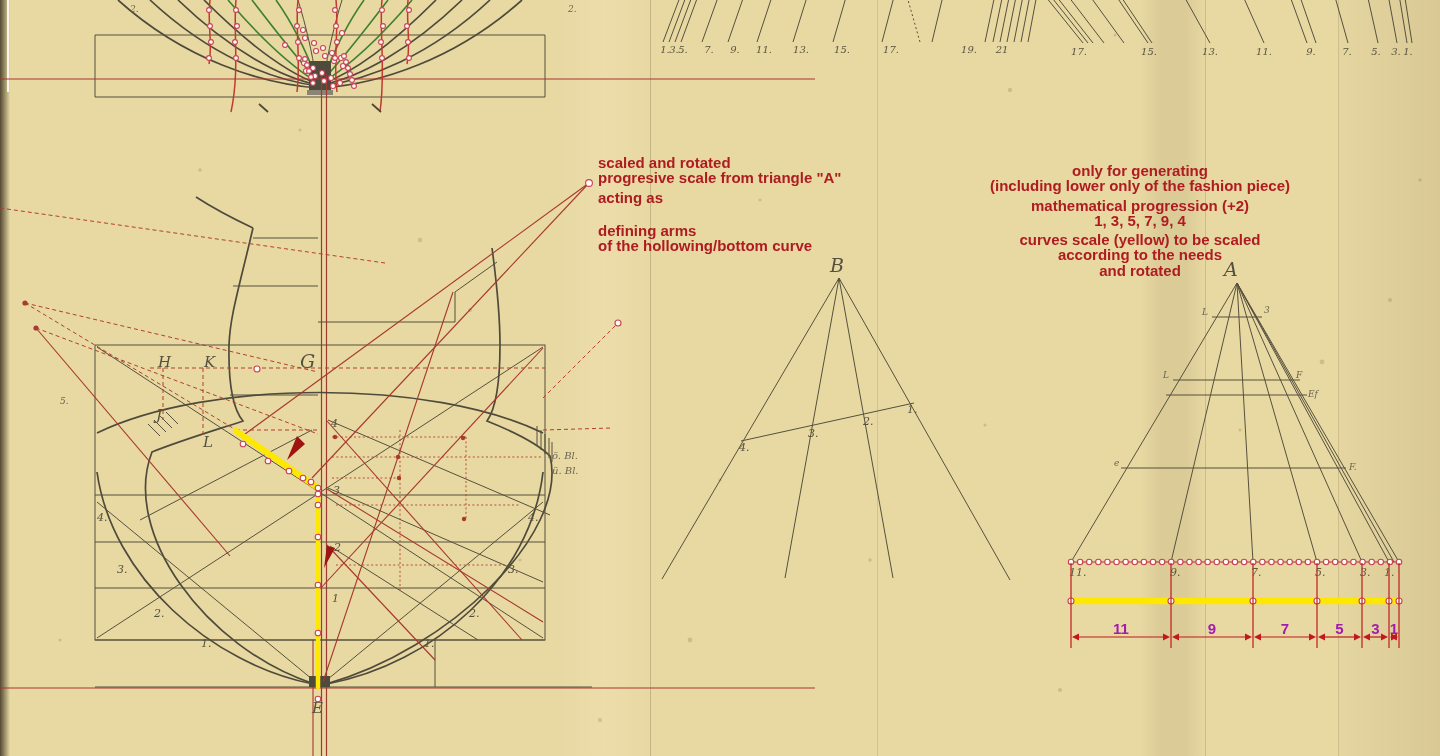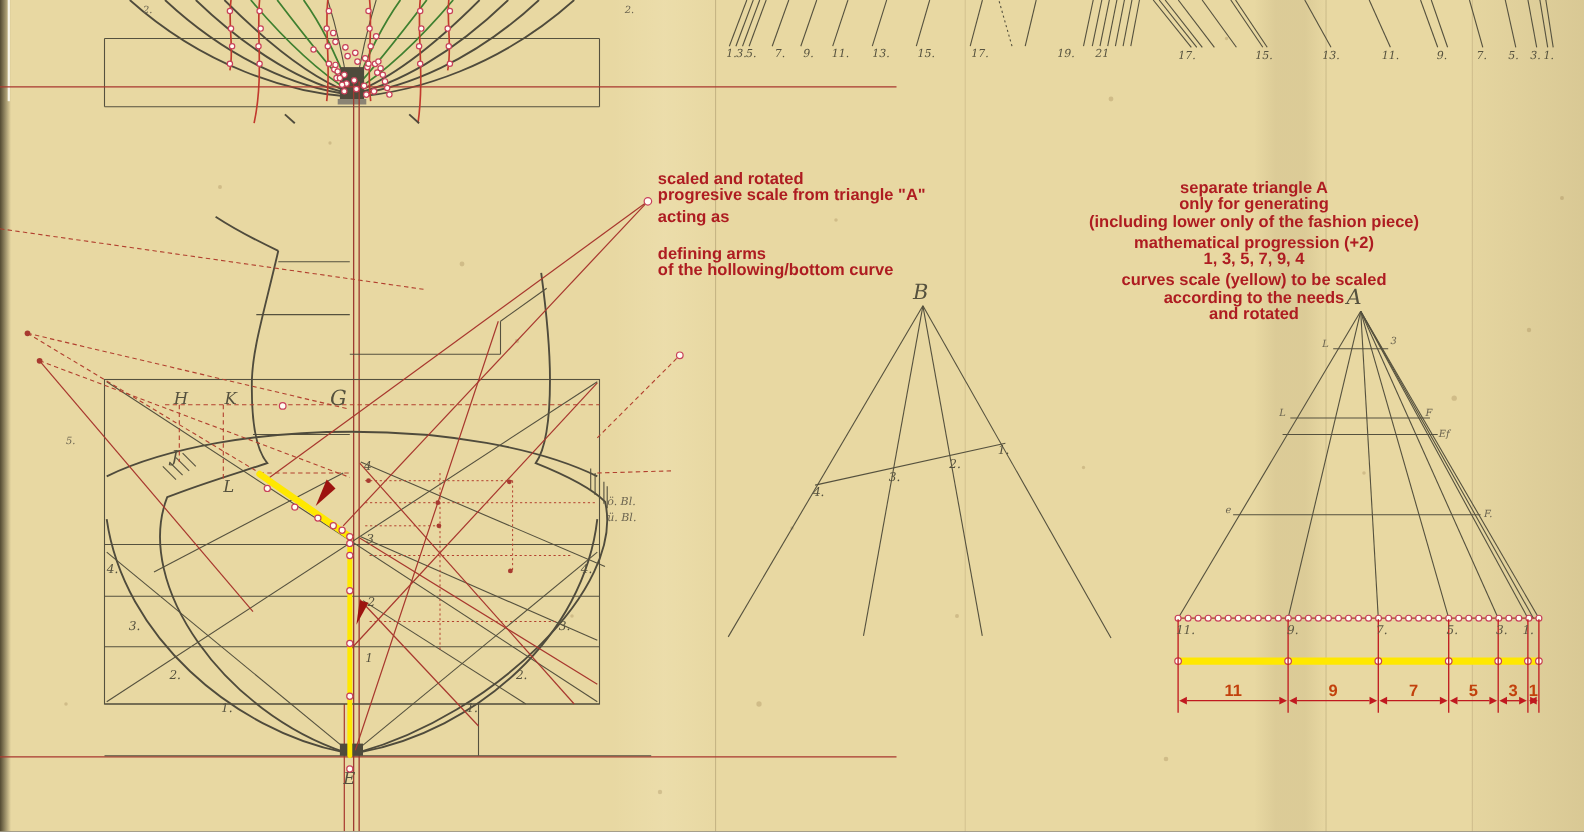--- a/index.html
+++ b/index.html
@@ -31,21 +31,21 @@
   
   .ann{position:absolute;color:#ae1c21;font-weight:bold;font-size:15px;line-height:15.3px;
        font-family:"Liberation Sans",sans-serif;white-space:nowrap;}
   .annC{text-align:center;}
   .gap16{margin-top:4px;}
   .gap18{margin-top:18px;}
   
   .fanlab{position:absolute;transform:translateX(-50%);
           font-family:"DejaVu Serif",serif;font-style:italic;font-size:10px;color:#57533f;white-space:nowrap;}
   .tick{position:absolute;font-family:"DejaVu Serif",serif;font-style:italic;font-size:11px;color:#5d5843;white-space:nowrap;}
-  .dimnum{position:absolute;transform:translateX(-50%);font-weight:bold;font-size:15px;color:#c2410c;
+  .dimnum{position:absolute;transform:translateX(-50%);font-weight:bold;font-size:15px;color:#a21caf;
           font-family:"Liberation Sans",sans-serif;white-space:nowrap;}
   .sliver{position:absolute;left:7px;top:0;width:2px;height:92px;background:rgba(255,255,248,.85);}
 </style>
 </head>
 <body>
 
 <div class="stage">
 
   <div class="band" style="left:0;width:10px;background:linear-gradient(90deg,rgba(45,38,22,.8),rgba(45,38,22,0));"></div>
   <div class="sliver"></div>
@@ -467,21 +467,20 @@
 
     <div class="ann" style="left:598px;top:155px;">
       <div>scaled and rotated</div>
       <div>progresive scale from triangle "A"</div>
       <div class="gap16">acting as</div>
       <div class="gap18">defining arms</div>
       <div>of the hollowing/bottom curve</div>
     </div>
 
     <div class="ann annC" style="left:950px;top:163px;width:380px;white-space:normal;">
-      <div>separate triangle A</div>
       <div>only for generating</div>
       <div>(including lower only of the fashion piece)</div>
       <div class="gap16">mathematical progression (+2)</div>
       <div>1, 3, 5, 7, 9, 4</div>
       <div class="gap16">curves scale (yellow) to be scaled</div>
       <div>according to the needs</div>
       <div>and rotated</div>
     </div>
 
   <span class="fanlab" style="left: 665px; top: 44px;">1.</span>

